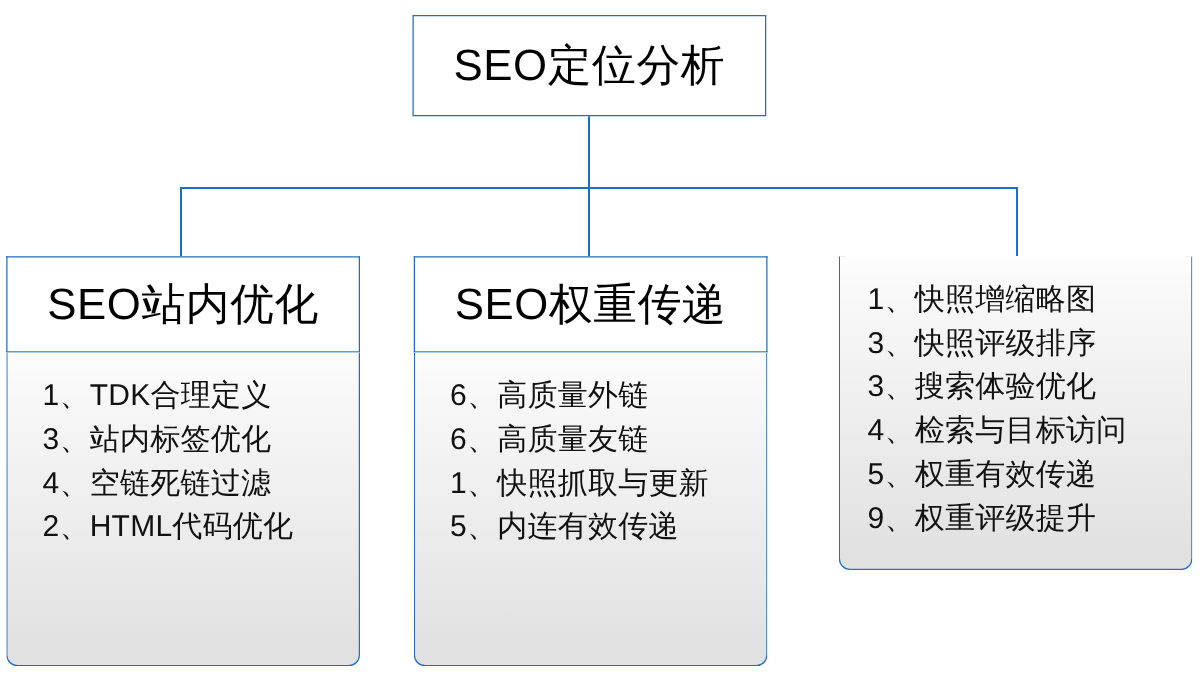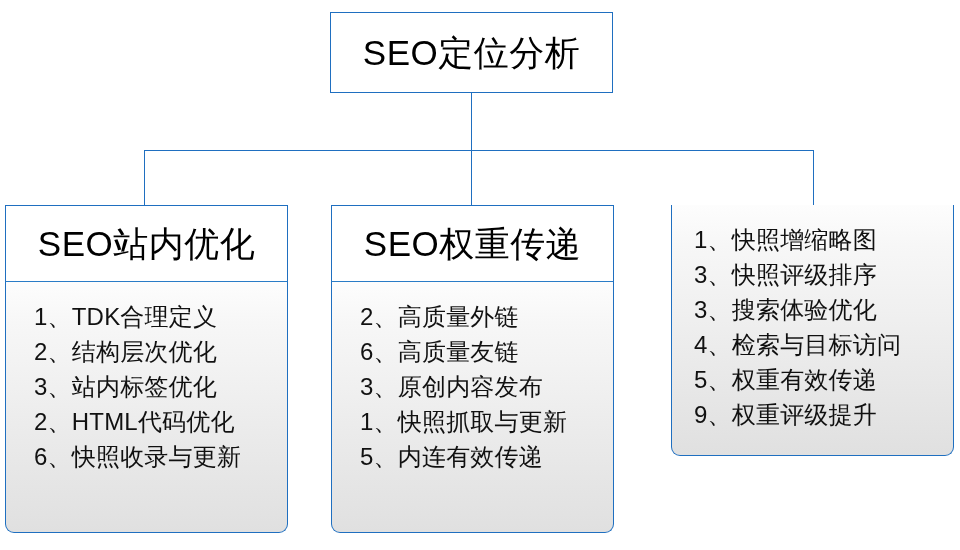--- a/index.html
+++ b/index.html
@@ -125,37 +125,35 @@
     <span class="root-title">SEO定位分析</span>
   </div>
 
   <div class="branch" id="branch-0">
     <div class="branch-head">
       <span class="branch-head-title">SEO站内优化</span>
     </div>
     <div class="branch-body">
       <ul class="branch-list">
         <li>1、TDK合理定义</li>
-        <li>2、结构层次优化</li>
         <li>3、站内标签优化</li>
+        <li>4、空链死链过滤</li>
         <li>2、HTML代码优化</li>
-        <li>6、快照收录与更新</li>
       </ul>
     </div>
   </div>
 
   <div class="branch" id="branch-1">
     <div class="branch-head">
       <span class="branch-head-title">SEO权重传递</span>
     </div>
     <div class="branch-body">
       <ul class="branch-list">
-        <li>2、高质量外链</li>
+        <li>6、高质量外链</li>
         <li>6、高质量友链</li>
-        <li>3、原创内容发布</li>
         <li>1、快照抓取与更新</li>
         <li>5、内连有效传递</li>
       </ul>
     </div>
   </div>
 
   <div class="branch" id="branch-2">
     <div class="branch-body">
       <ul class="branch-list">
         <li>1、快照增缩略图</li>

